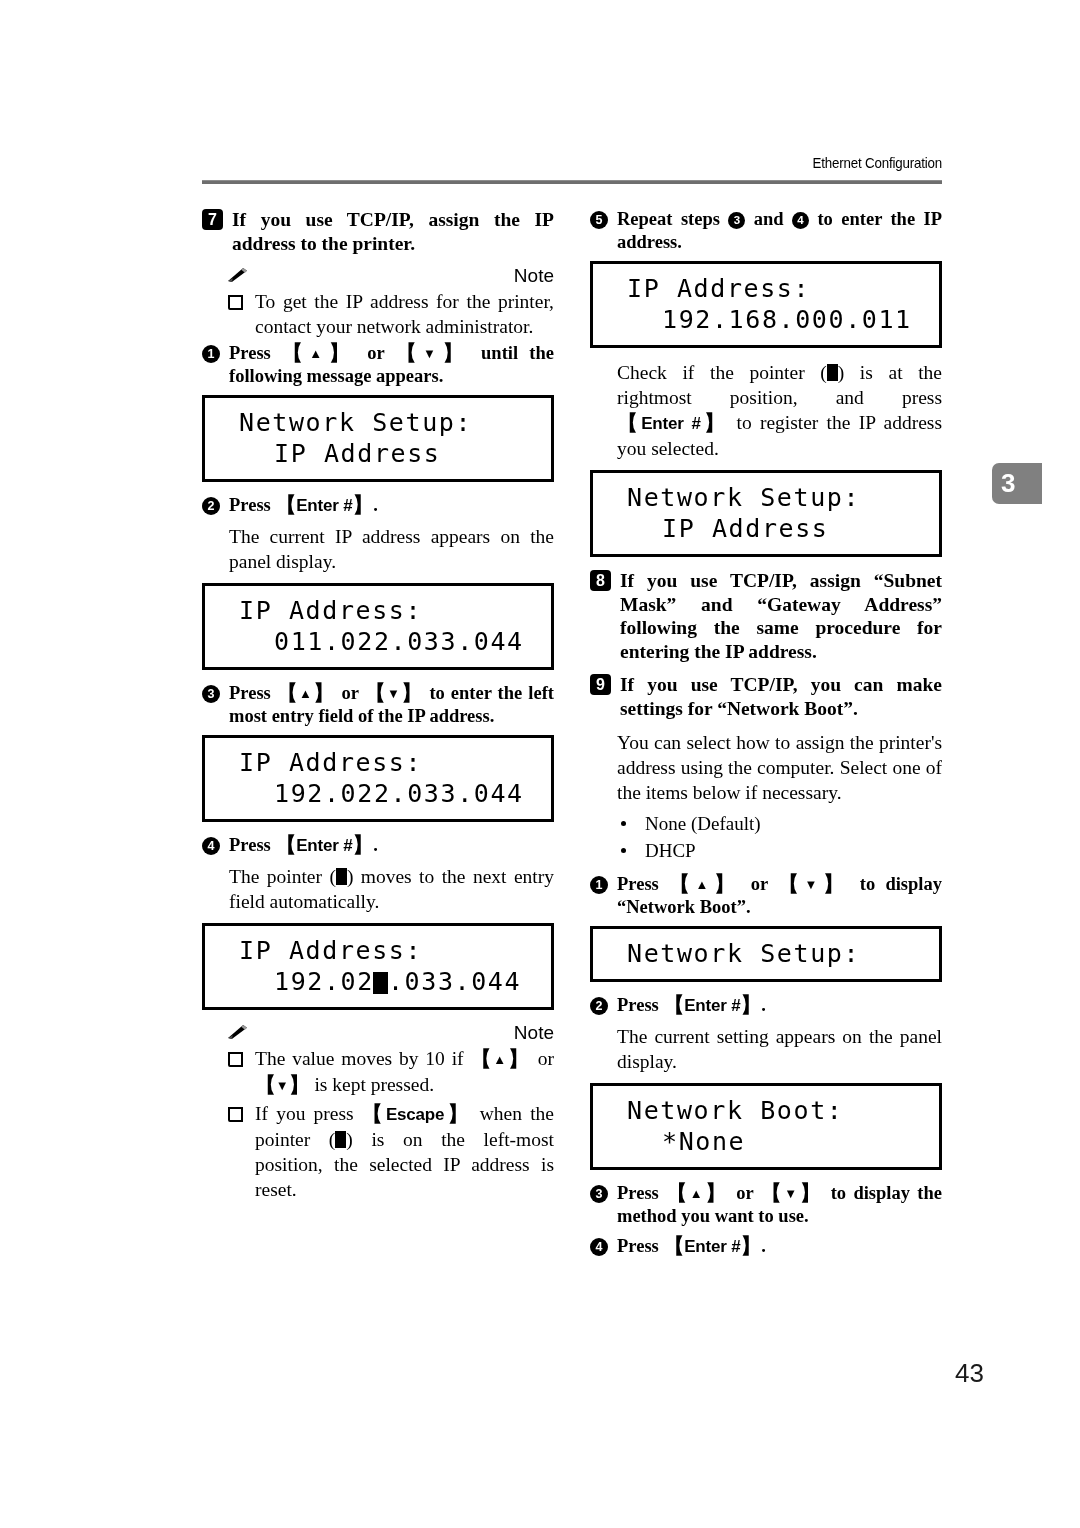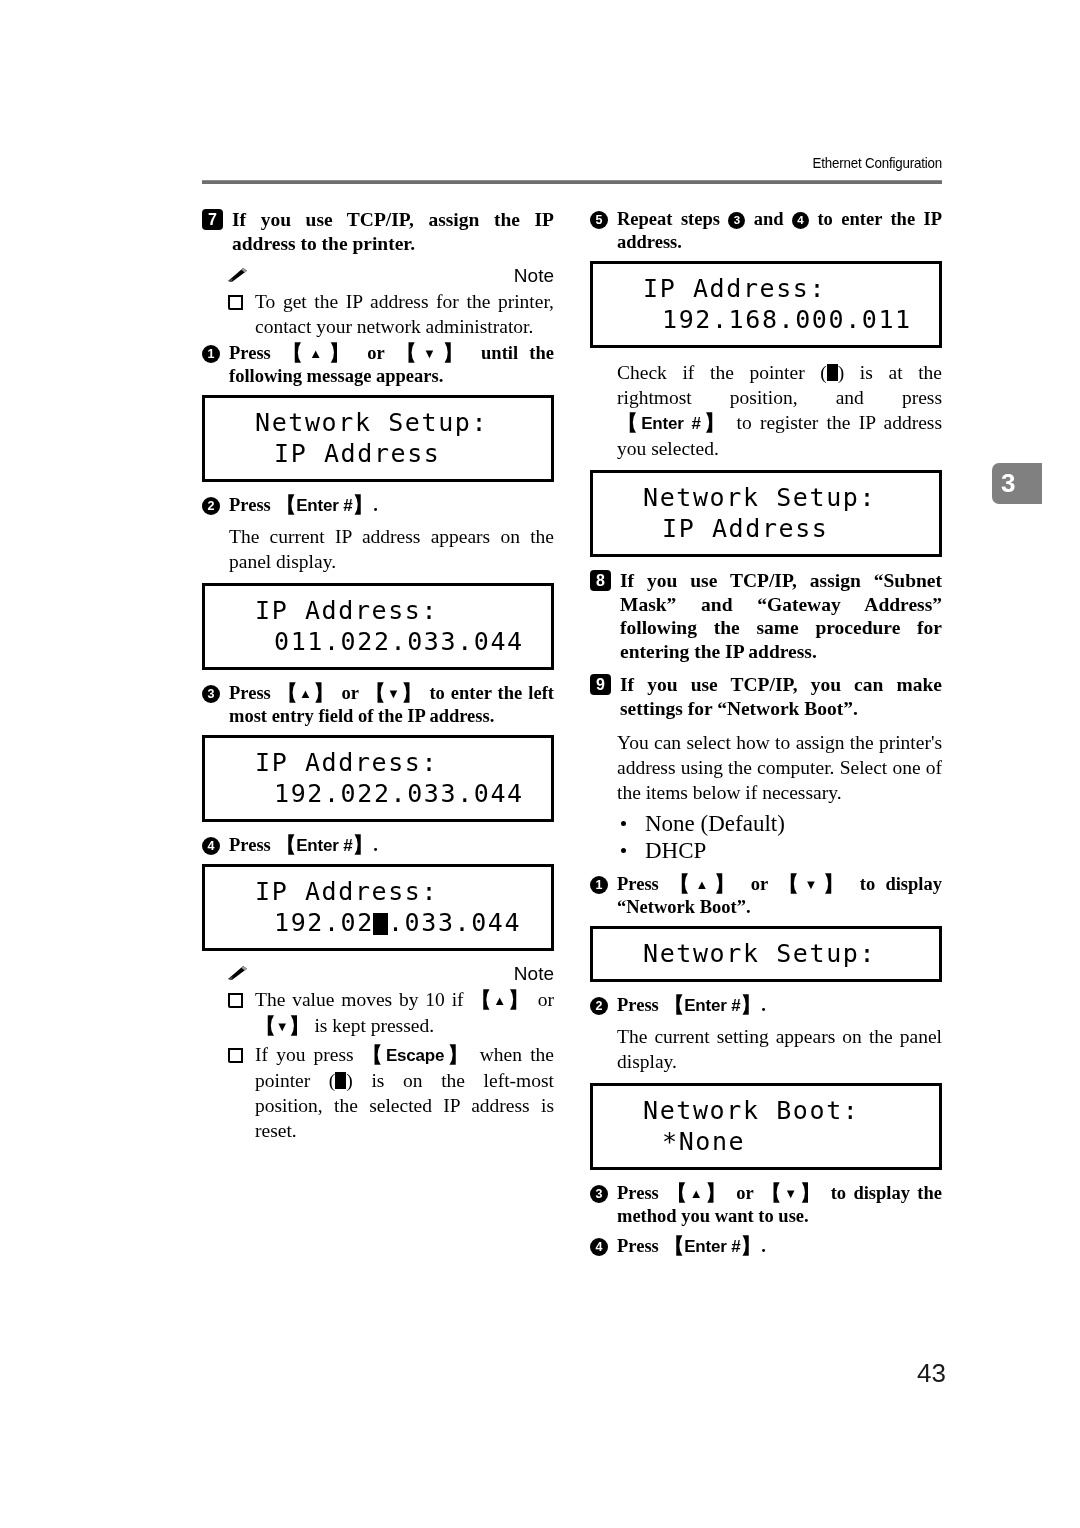--- a/index.html
+++ b/index.html
@@ -64,21 +64,21 @@
     font-size: 26px;
     line-height: 41px;
     text-align: left;
     padding-left: 9px;
     box-sizing: border-box;
   }
 
   
   .page-number {
     position: absolute;
-    left: 824px;
+    left: 862px;
     top: 1358px;
     width: 88px;
     text-align: right;
     font-family: "Liberation Sans", sans-serif;
     font-size: 26px;
     color: #1a1a1a;
   }
 
   
   .col {
@@ -209,21 +209,21 @@
     width: 11px;
     height: 11px;
     border: 2px solid #000;
     border-radius: 0 0 0 2px;
   }
 
   
   .dot-item {
     position: relative;
     font-family: "Liberation Serif", serif;
-    font-size: 23px;
+    font-size: 19px;
     line-height: 25px;
     padding-left: 55px;
     margin-bottom: 2px;
   }
   .dot-item .dot {
     position: absolute;
     left: 31px;
     top: 10px;
     width: 5px;
     height: 5px;
@@ -275,21 +275,21 @@
     margin: 6px 0 12px 0;
     width: 352px;
   }
   .lcd-line {
     font-family: "DejaVu Sans Mono", monospace;
     font-size: 25px;
     line-height: 31px;
     letter-spacing: 1.6px;
     white-space: pre;
     color: #000;
-    padding-left: 50px;
+    padding-left: 34px;
     
     background-image:
       repeating-linear-gradient(to bottom, rgba(255,255,255,0) 0 1.6px, #fff 1.6px 2.6px),
       repeating-linear-gradient(to right, rgba(255,255,255,0) 0 1.6px, #fff 1.6px 2.6px);
     background-blend-mode: normal;
   }
   .lcd-line.indent { padding-left: 69px; }
 
   
   .lcd-ptr {
@@ -358,20 +358,21 @@
     </div>
 
     <div class="lcd">
       <div class="lcd-line">IP Address:</div>
       <div class="lcd-line indent">192.022.033.044</div>
     </div>
 
     <div class="step-minor">
       <span class="marker">4</span><span>Press </span><span class="key"><span class="brk">【</span><span>Enter #</span><span class="brk">】</span></span><span>.</span>
     </div>
+    <div class="body-text"><span>The pointer (</span><span class="pointer-glyph"></span><span>) moves to the next entry field automatically.</span></div>
 
     <div class="lcd">
       <div class="lcd-line">IP Address:</div>
       <div class="lcd-line indent"><span>192.02</span><span class="lcd-ptr"></span><span>.033.044</span></div>
     </div>
 
     <div class="note-head">
       <svg class="pencil-icon" viewBox="0 0 22 17">
         <polygon points="1,15 5,16 21,4 17,1" fill="#000"></polygon>
         <polygon points="1,15 5,16 6,12" fill="#4d4d4d"></polygon>

